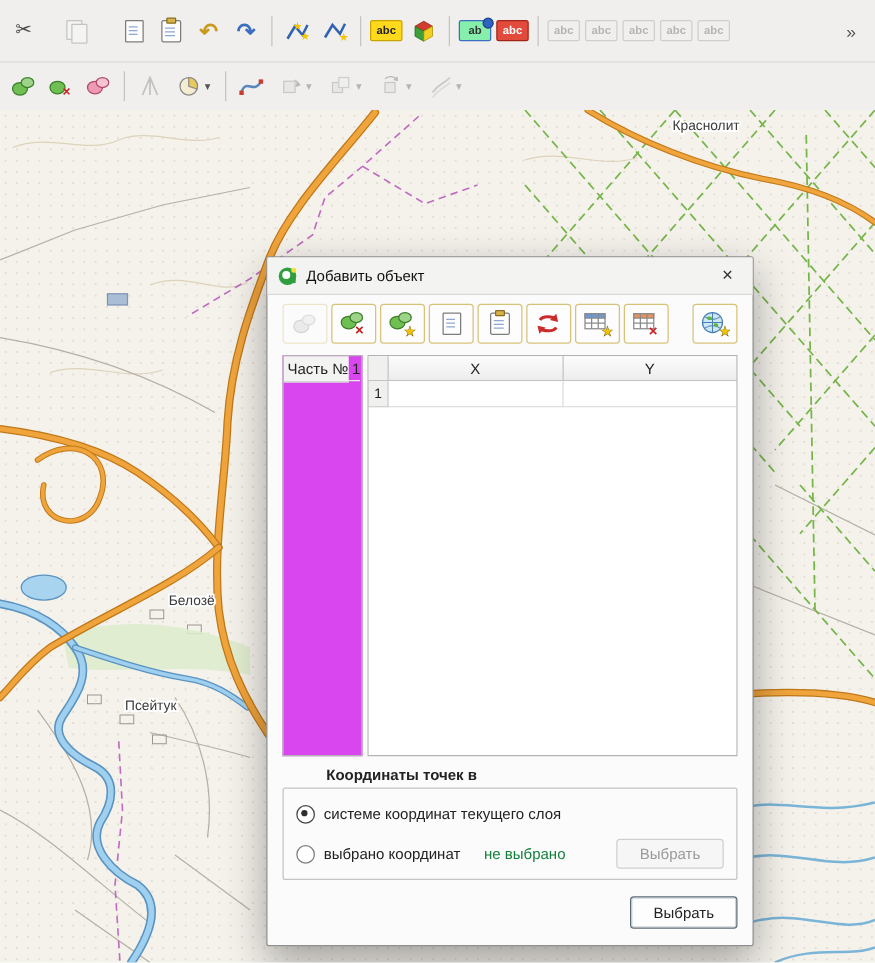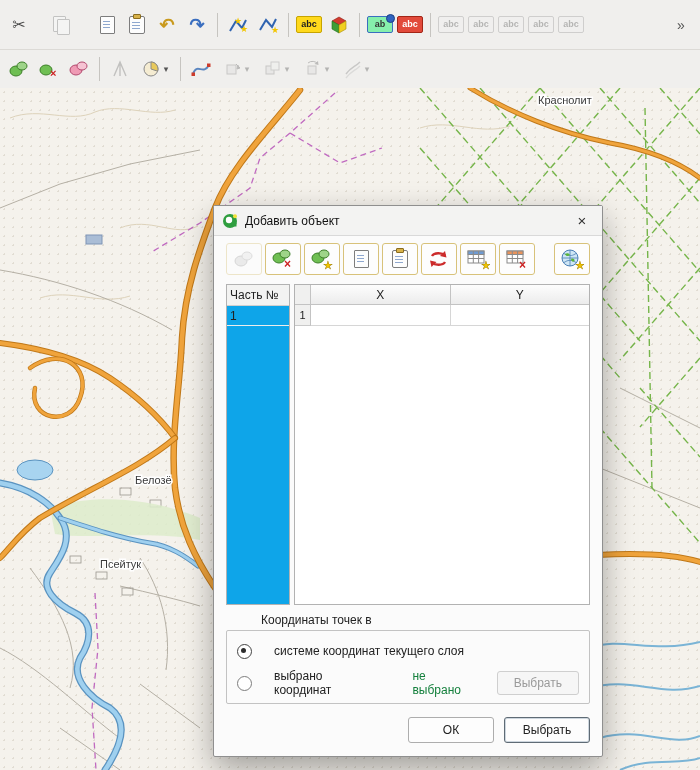--- a/index.html
+++ b/index.html
@@ -52,39 +52,39 @@
   .titlebar{height:29px;display:flex;align-items:center;gap:7px;padding:0 8px;background:#f3f3f2;border-bottom:1px solid #d9d9d9;flex:0 0 auto;}
   .title{flex:1;font-size:12px;color:#111;}
   .close{width:24px;height:22px;display:flex;align-items:center;justify-content:center;font-size:15px;color:#333;}
 
   .dtoolbar{display:flex;align-items:center;gap:3px;padding:7px 10px 5px 12px;flex:0 0 auto;}
   .dbtn{width:34px;height:30px;border:1px solid #d8c27a;border-radius:3px;background:#fdfdfd;
         display:flex;align-items:center;justify-content:center;position:relative;flex:0 0 auto;}
   .dbtn.globe{margin-left:auto;margin-right:2px;}
 
   .dmain{display:flex;gap:4px;padding:4px 12px 0 12px;flex:1;min-height:0;}
-  .part-panel{width:62px;border:1px solid #b2b2b2;background:#0ea5e9;display:flex;flex-direction:column;flex:0 0 auto;}
+  .part-panel{width:62px;border:1px solid #b2b2b2;background:#d946ef;display:flex;flex-direction:row;flex:0 0 auto;}
   .part-header{height:20px;background:#f3f3f2;border-bottom:1px solid #cfcfcf;display:flex;align-items:center;padding-left:3px;font-size:12px;flex:0 0 auto;}
   .part-row{height:19px;display:flex;align-items:center;padding-left:3px;border-bottom:1px solid #ececec;font-size:12px;}
 
   .coord-table{flex:1;border:1px solid #b2b2b2;background:#fff;display:flex;flex-direction:column;min-width:0;}
   .ct-header{display:flex;height:19px;background:linear-gradient(#fdfdfd,#ececec);border-bottom:1px solid #c3c3c3;flex:0 0 auto;}
   .ct-corner{width:15px;background:#f0f0ef;border-right:1px solid #c3c3c3;flex:0 0 auto;}
   .ct-col{flex:1;display:flex;align-items:center;justify-content:center;font-size:12px;border-right:1px solid #c3c3c3;}
   .ct-col:last-child{border-right:none;}
   .ct-row{display:flex;height:21px;flex:0 0 auto;}
   .ct-rowhead{width:15px;background:#f0f0ef;border-right:1px solid #c3c3c3;border-bottom:1px solid #c9c9c9;
               display:flex;align-items:center;justify-content:center;font-size:11px;flex:0 0 auto;}
   .ct-cell{flex:1;border-right:1px solid #d6d6d6;border-bottom:1px solid #d6d6d6;background:#fff;}
   .ct-cell:last-child{border-right:none;}
   .ct-body{flex:1;background:#fff;}
 
-  .group-label{font-weight:normal;font-size:12px;margin:8px 12px 3px 13px;flex:0 0 auto;padding-left:34px;}
+  .group-label{font-weight:bold;font-size:12px;margin:8px 12px 3px 13px;flex:0 0 auto;padding-left:34px;}
   .groupbox{margin:0 12px;border:1px solid #c3c3c3;border-radius:2px;padding:9px 10px;display:flex;flex-direction:column;gap:10px;flex:0 0 auto;}
-  .radio-row{display:flex;align-items:center;gap:22px;height:22px;font-size:12px;}
+  .radio-row{display:flex;align-items:center;gap:7px;height:22px;font-size:12px;}
   .radio{width:13px;height:13px;border:1px solid #7d7d7d;border-radius:50%;background:#fff;position:relative;flex:0 0 auto;}
   .radio.checked{border-color:#444;}
   .radio.checked::after{content:"";position:absolute;left:3px;top:3px;width:5px;height:5px;border-radius:50%;background:#2d2d2d;}
   .muted{color:#15803d;margin-left:12px;}
   .choose-btn{margin-left:auto;width:84px;height:22px;border:1px solid #cfcfcf;border-radius:3px;background:#f6f6f6;
               color:#9a9a9a;display:flex;align-items:center;justify-content:center;font-size:12px;}
 
   .btn-row{display:flex;justify-content:flex-end;gap:10px;padding:13px 12px 13px;flex:0 0 auto;}
   .btn{min-width:84px;height:24px;border:1px solid #adadad;border-radius:3px;background:#fdfdfd;
        display:flex;align-items:center;justify-content:center;font-size:12px;color:#222;}
@@ -444,16 +444,15 @@
     </div>
     <div class="radio-row">
       <span class="radio"></span>
       <span>выбрано координат</span>
       <span class="muted">не выбрано</span>
       <span class="choose-btn" aria-disabled="true">Выбрать</span>
     </div>
   </div>
 
   <div class="btn-row">
-    <span class="btn">ОК</span>
     <span class="btn default">Выбрать</span>
   </div>
 </div>
 
 </body></html>

